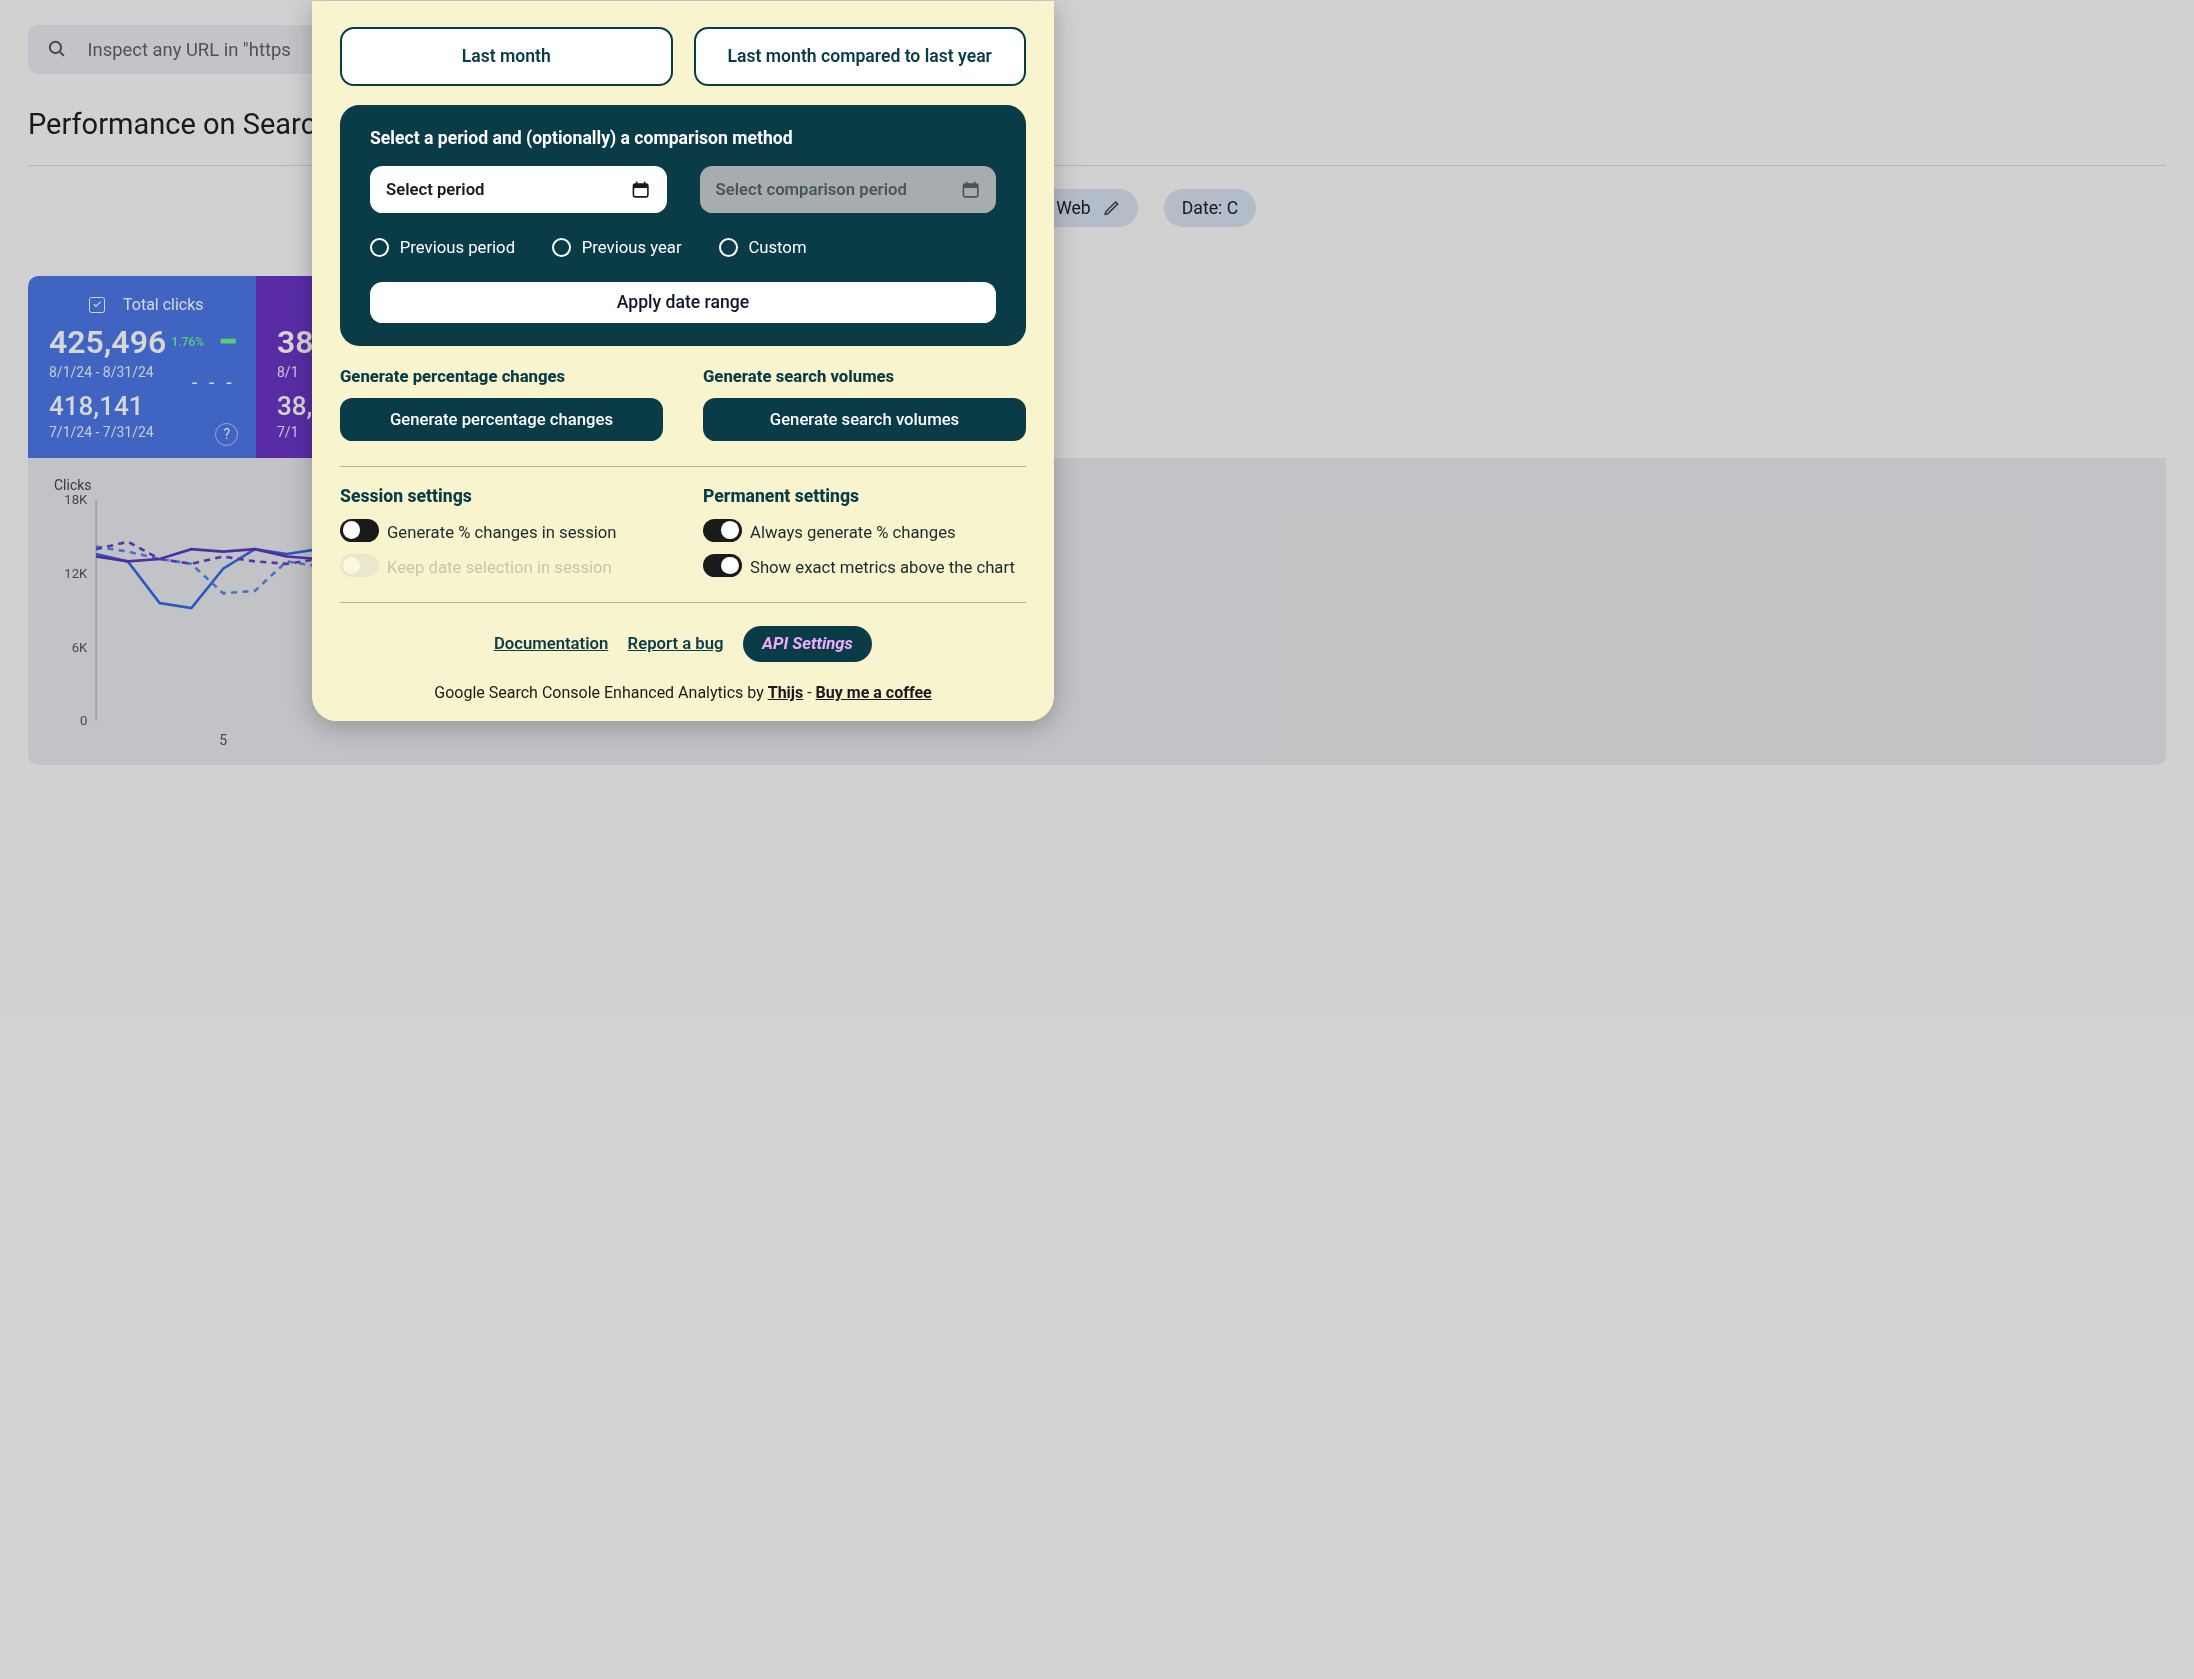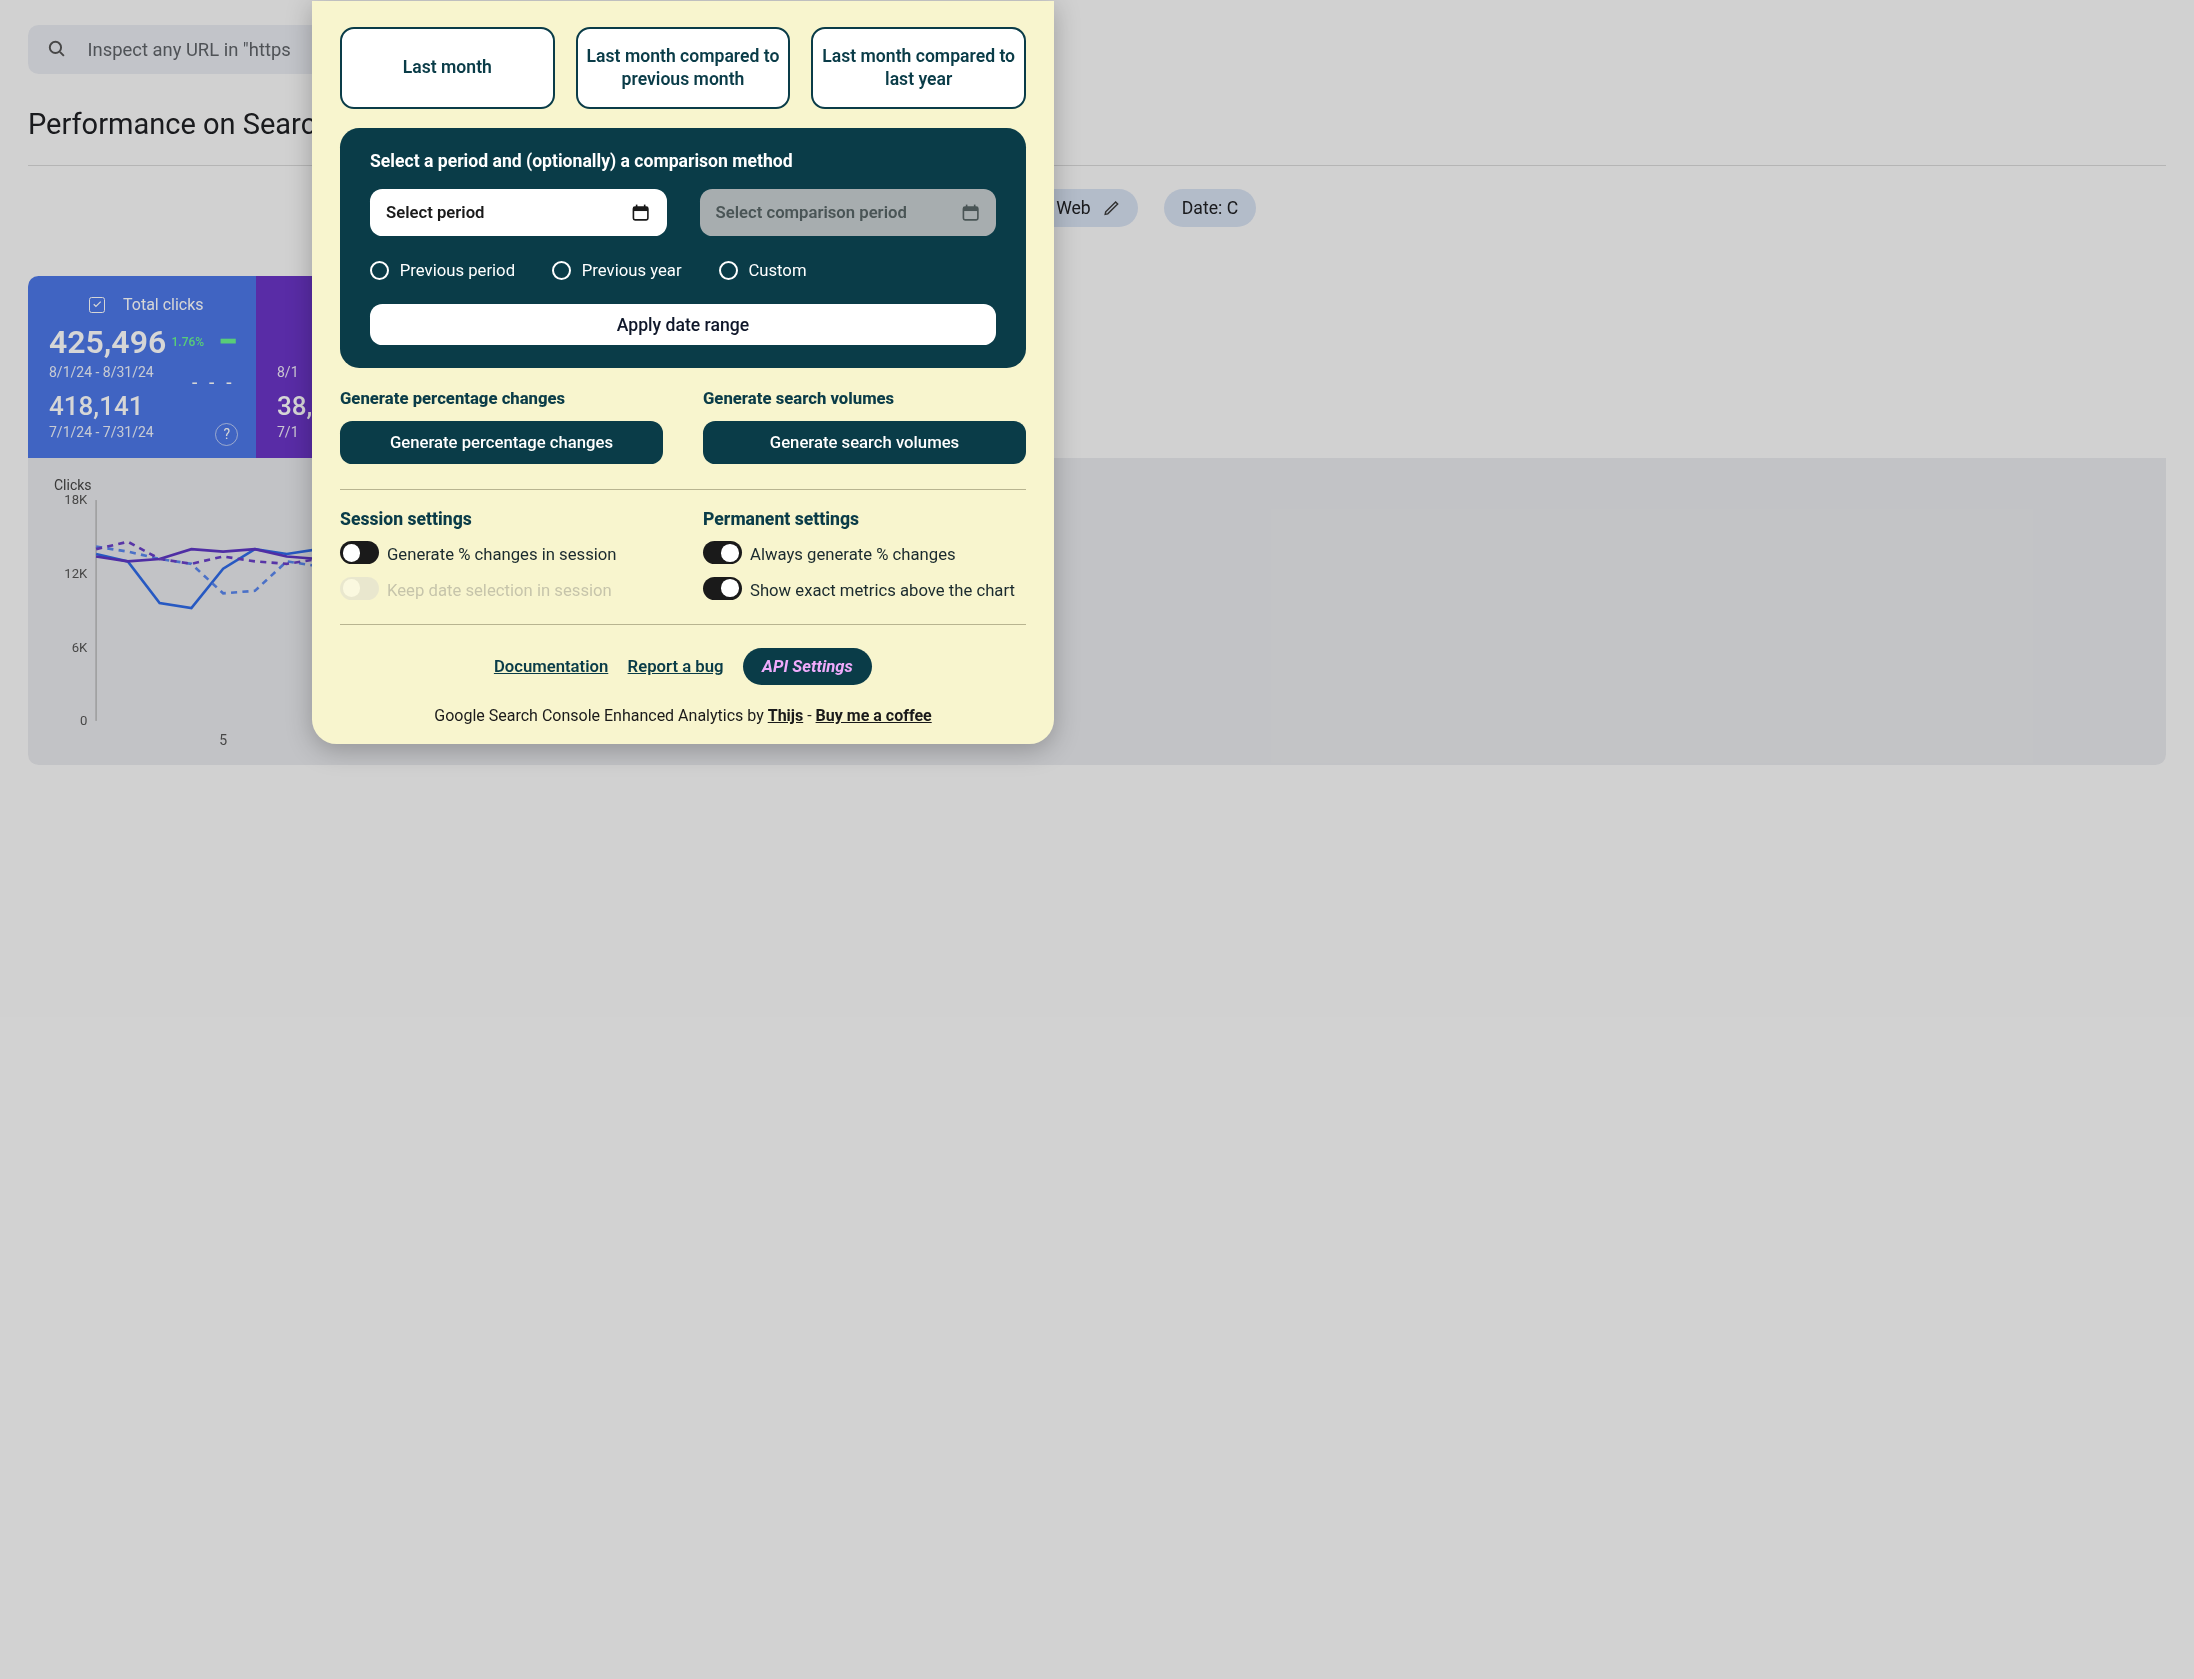--- a/index.html
+++ b/index.html
@@ -85,21 +85,21 @@
   gap: 18px;
   font-size: 16px;
   margin-left: 40px;
 }
 .cb { width: 16px; height: 16px; border: 1.8px solid #fff; border-radius: 2.6px; display:inline-flex; align-items:center; justify-content:center; }
 .cb svg { width: 10.5px; height: 10.5px; stroke:#fff; stroke-width:3; fill:none; }
 .big {
   font-size: 32px;
   font-weight: 600;
   margin-top: 8.8px;
-  display:flex; align-items:center; gap:5.3px;justify-content:center;
+  display:flex; align-items:center; gap:5.3px;
 }
 .pct { font-size: 12px; color: #69f58f; font-weight:500; }
 .minus { color:#69f58f; font-size:23px; margin-left:auto; }
 .dots3 { color:#fff; position:absolute; right:21px; top:95px; font-size:19.3px; letter-spacing:3.5px; }
 .range { font-size: 14px; opacity: .9; margin-top:3.5px;}
 .big2 { font-size:26px; font-weight:500; margin-top:10.5px; }
 .qmark {
   position:absolute; bottom:12.3px; right:17.6px;
   width:23px; height:23px; border:1.8px solid rgba(255,255,255,.6); border-radius:50%;
   display:flex;align-items:center;justify-content:center;font-size:14px;
@@ -311,21 +311,20 @@
       </svg>
   </div>
 </div>
 
 <div class="dim-overlay"></div>
 
 <div class="panel">
 
   <div class="quick-row">
     <div class="quick">Last month</div>
-    <div class="quick">Last month compared to previous month</div>
     <div class="quick">Last month compared to last year</div>
   </div>
 
   <div class="dark-box">
     <h3>Select a period and (optionally) a comparison method</h3>
     <div class="pick-row">
       <div class="picker white">
         <span>Select period</span>
         <svg class="cal-icon" viewBox="0 0 24 24" fill="#1a1a1a">
             <rect x="3" y="5" width="18" height="16" rx="2" fill="none" stroke="#1a1a1a" stroke-width="2"></rect>

